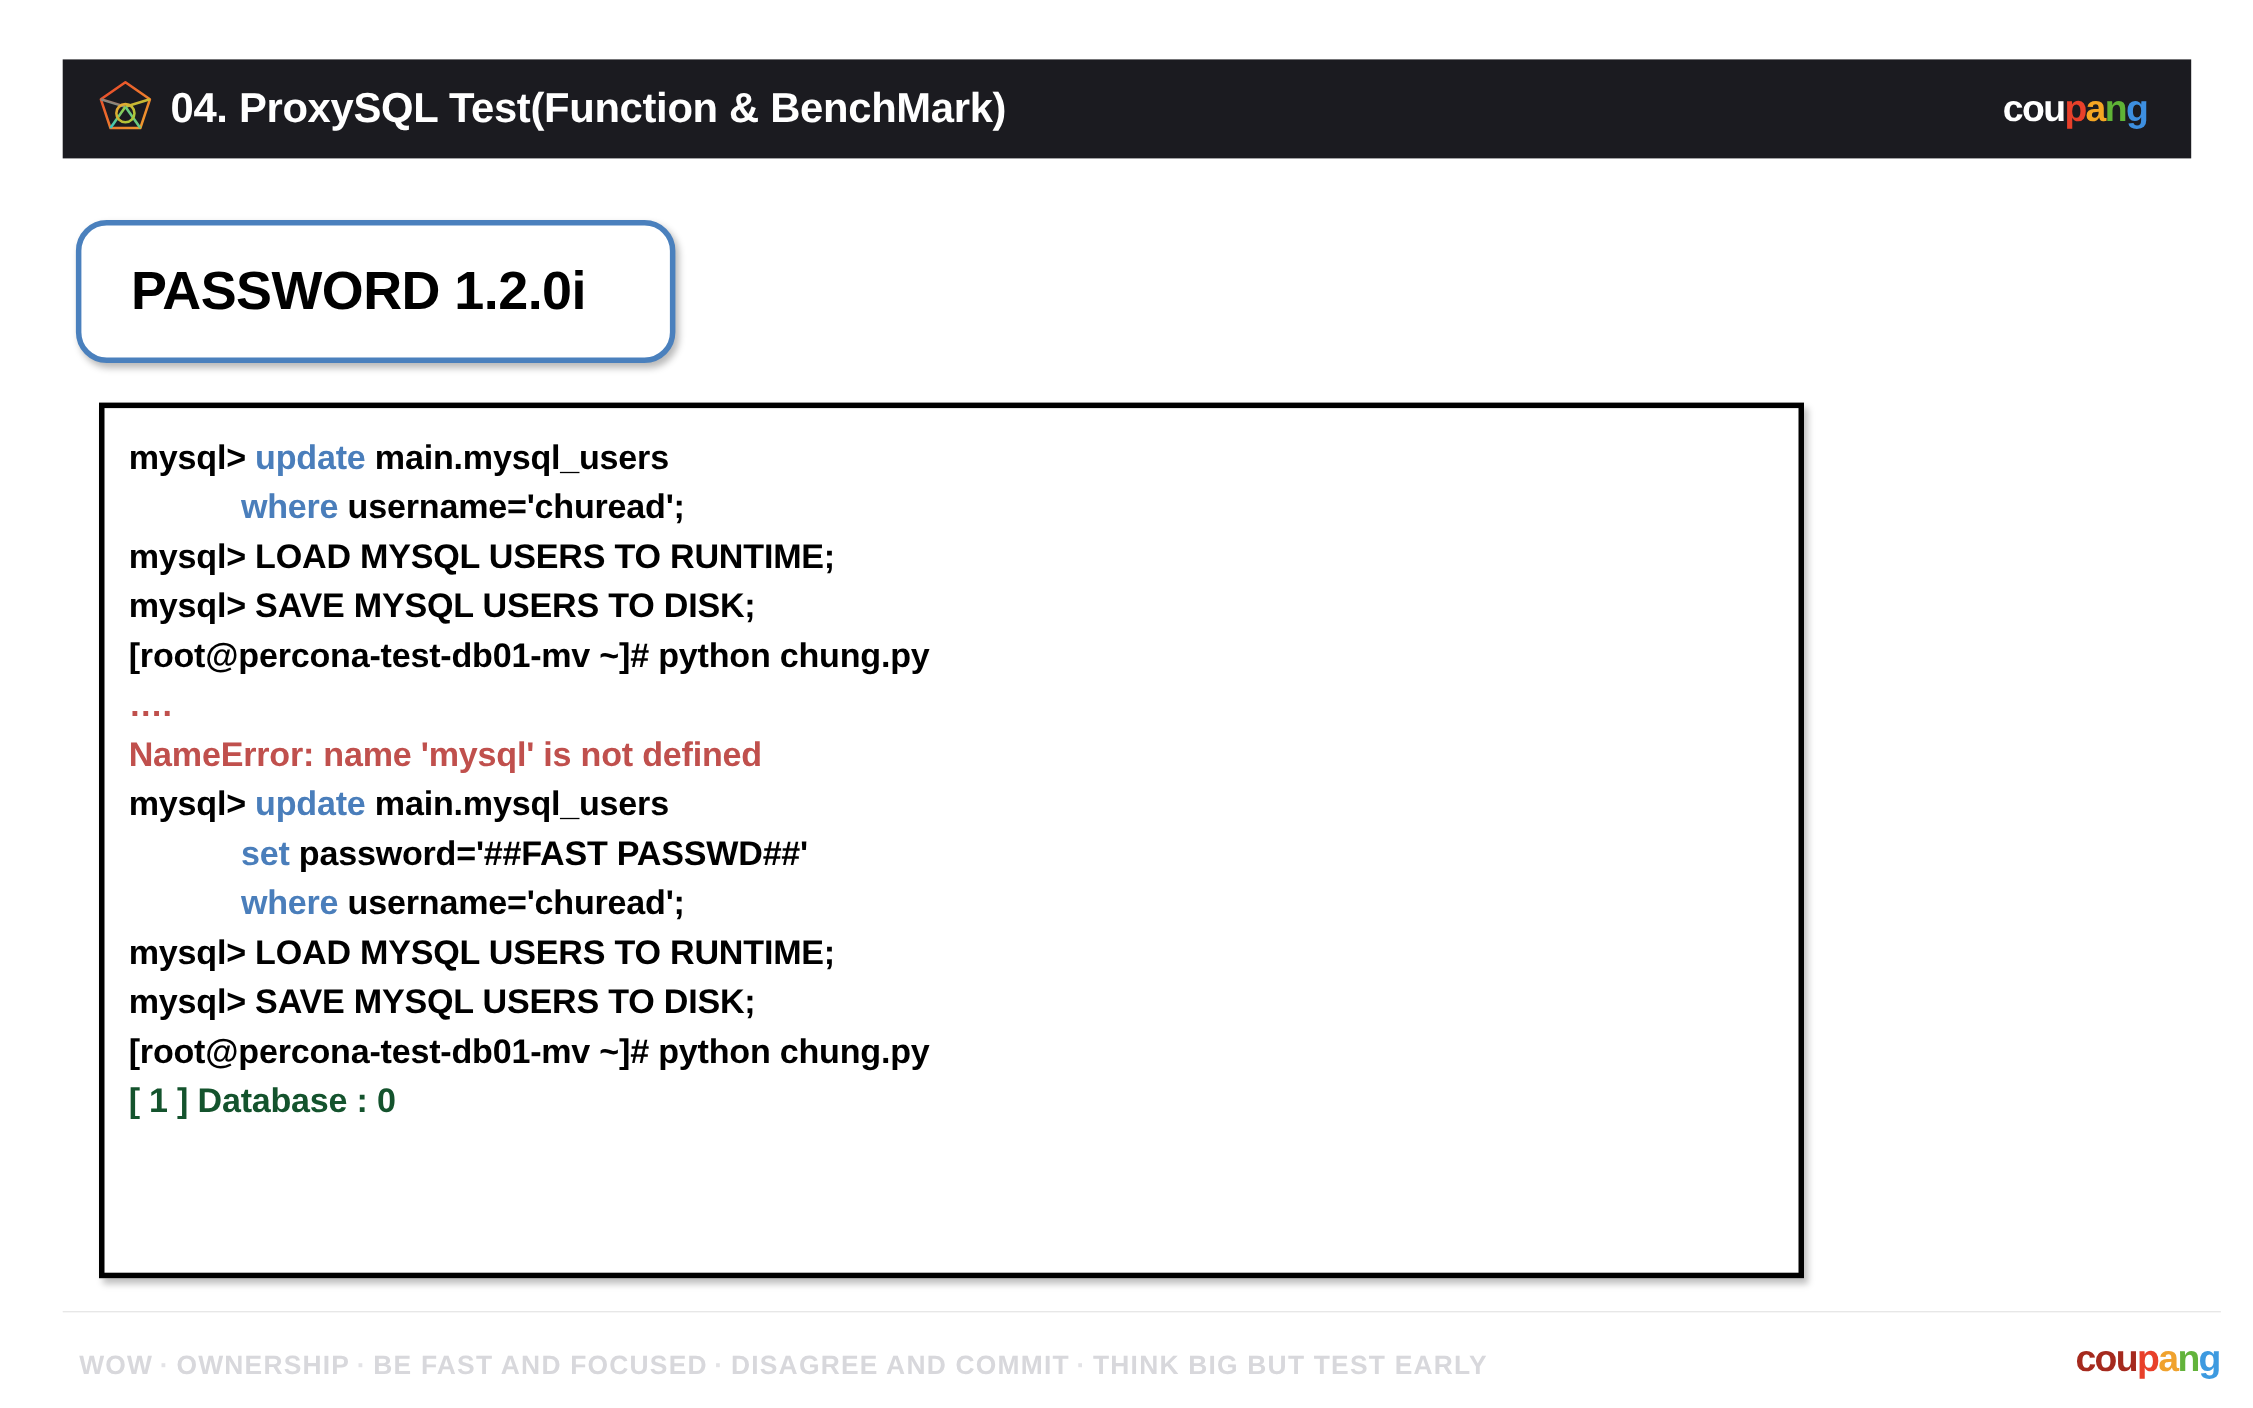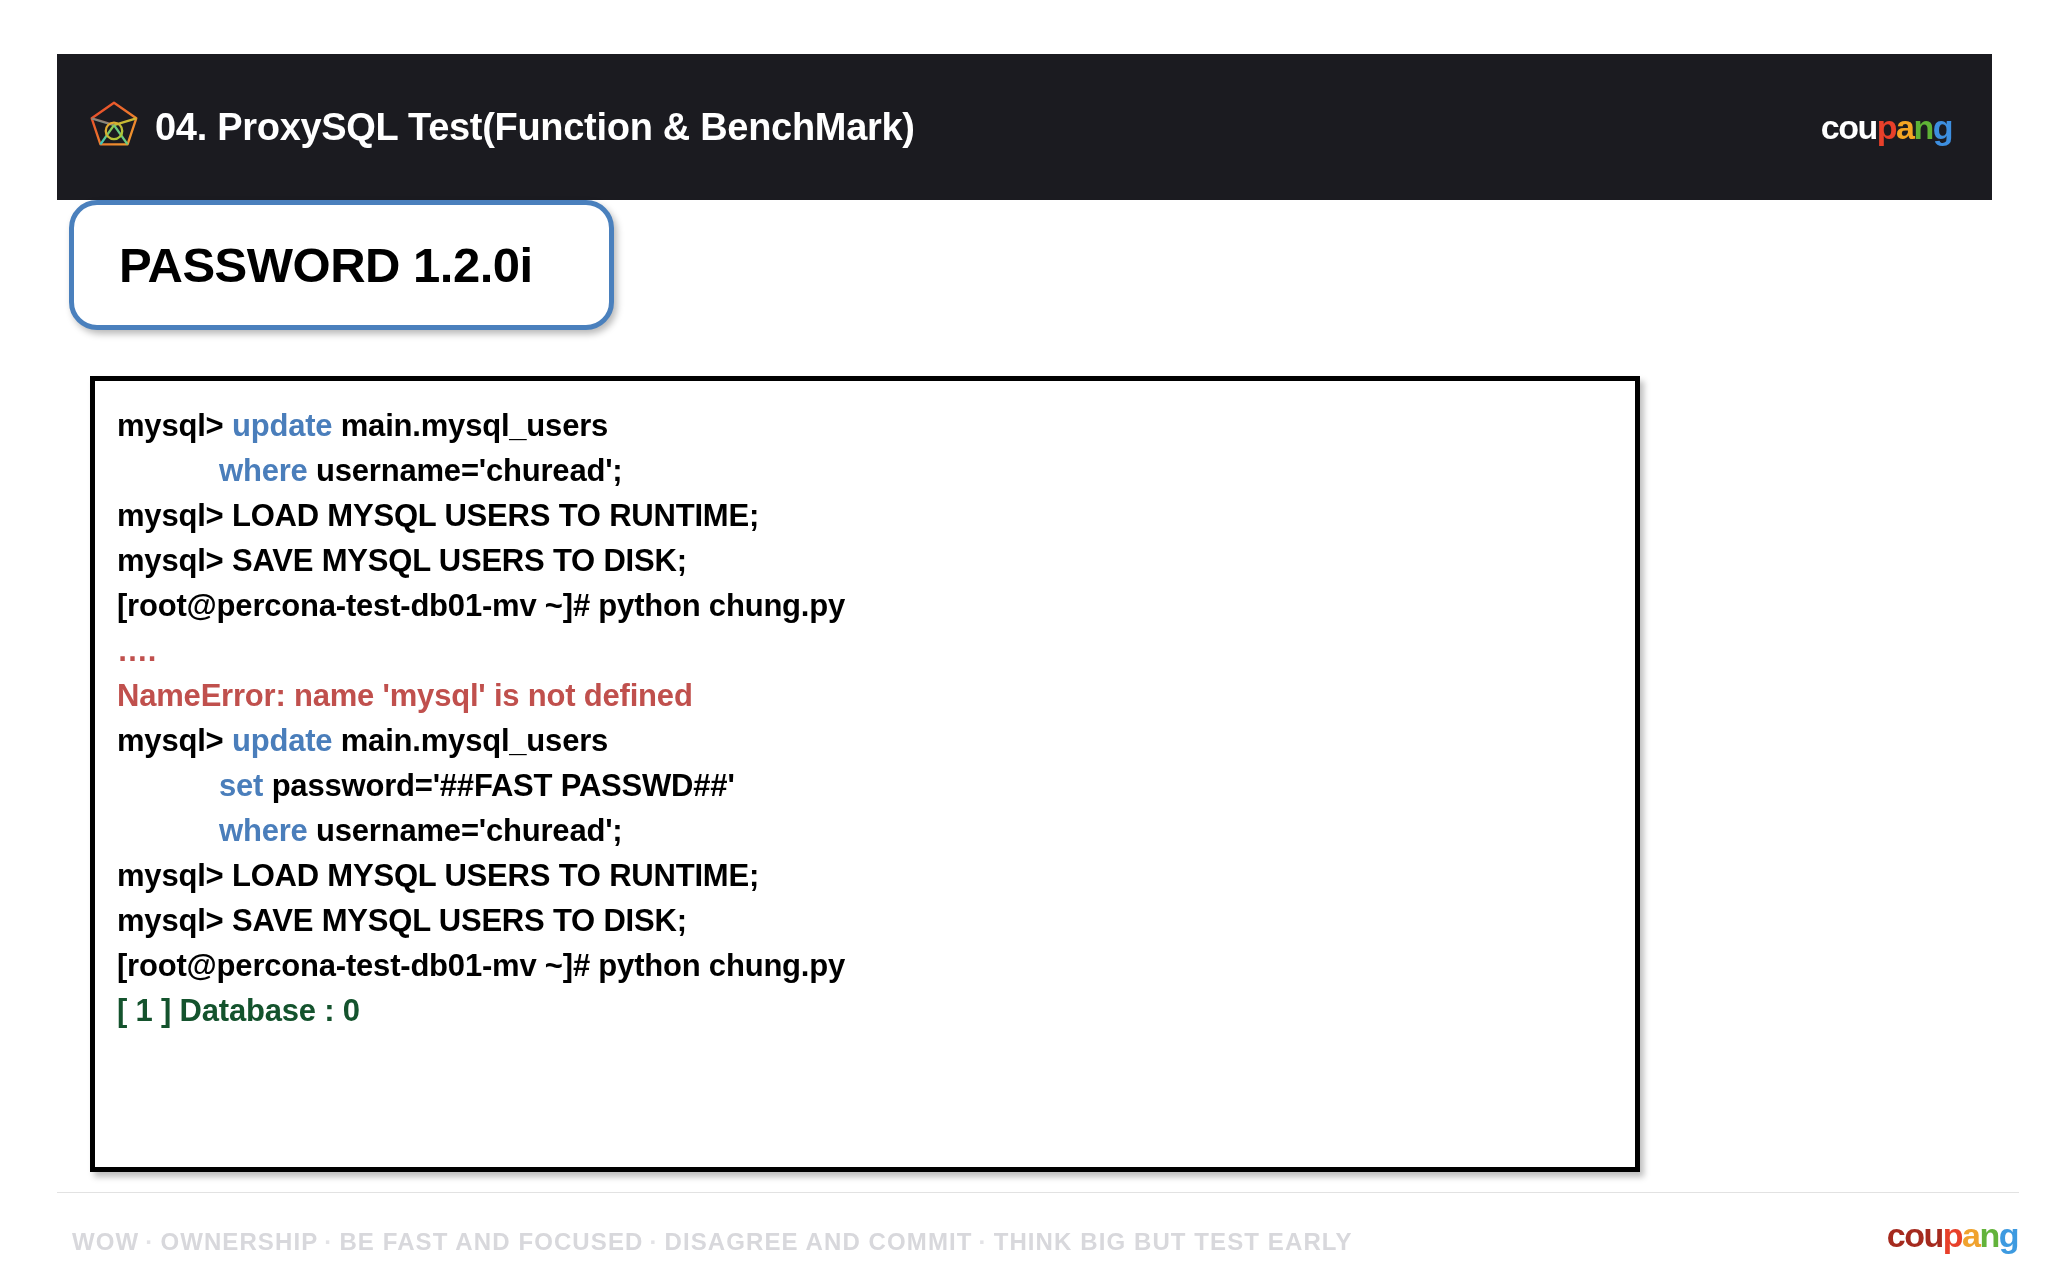--- a/index.html
+++ b/index.html
@@ -14,21 +14,21 @@
     overflow: hidden;
     font-family: "Liberation Sans", sans-serif;
   }
 
   
   .header-bar {
     position: absolute;
     left: 57px;
     top: 54px;
     width: 1935px;
-    height: 146px;
+    height: 90px;
     background: #1b1b20;
     display: flex;
     align-items: center;
     box-sizing: border-box;
     padding: 0 40px 0 26px;
   }
   .brand-mark {
     width: 62px;
     height: 62px;
     flex: 0 0 auto;
@@ -73,21 +73,21 @@
     font-weight: bold;
     color: #000000;
     letter-spacing: -0.5px;
     white-space: nowrap;
   }
 
   
   .code-box {
     position: absolute;
     left: 90px;
-    top: 376px;
+    top: 366px;
     width: 1550px;
     height: 796px;
     box-sizing: border-box;
     border: 5px solid #000000;
     background: #ffffff;
     box-shadow: 4px 5px 6px rgba(0,0,0,0.25);
     padding: 22px 0 0 22px;
   }
   .code-line {
     font-size: 31px;

